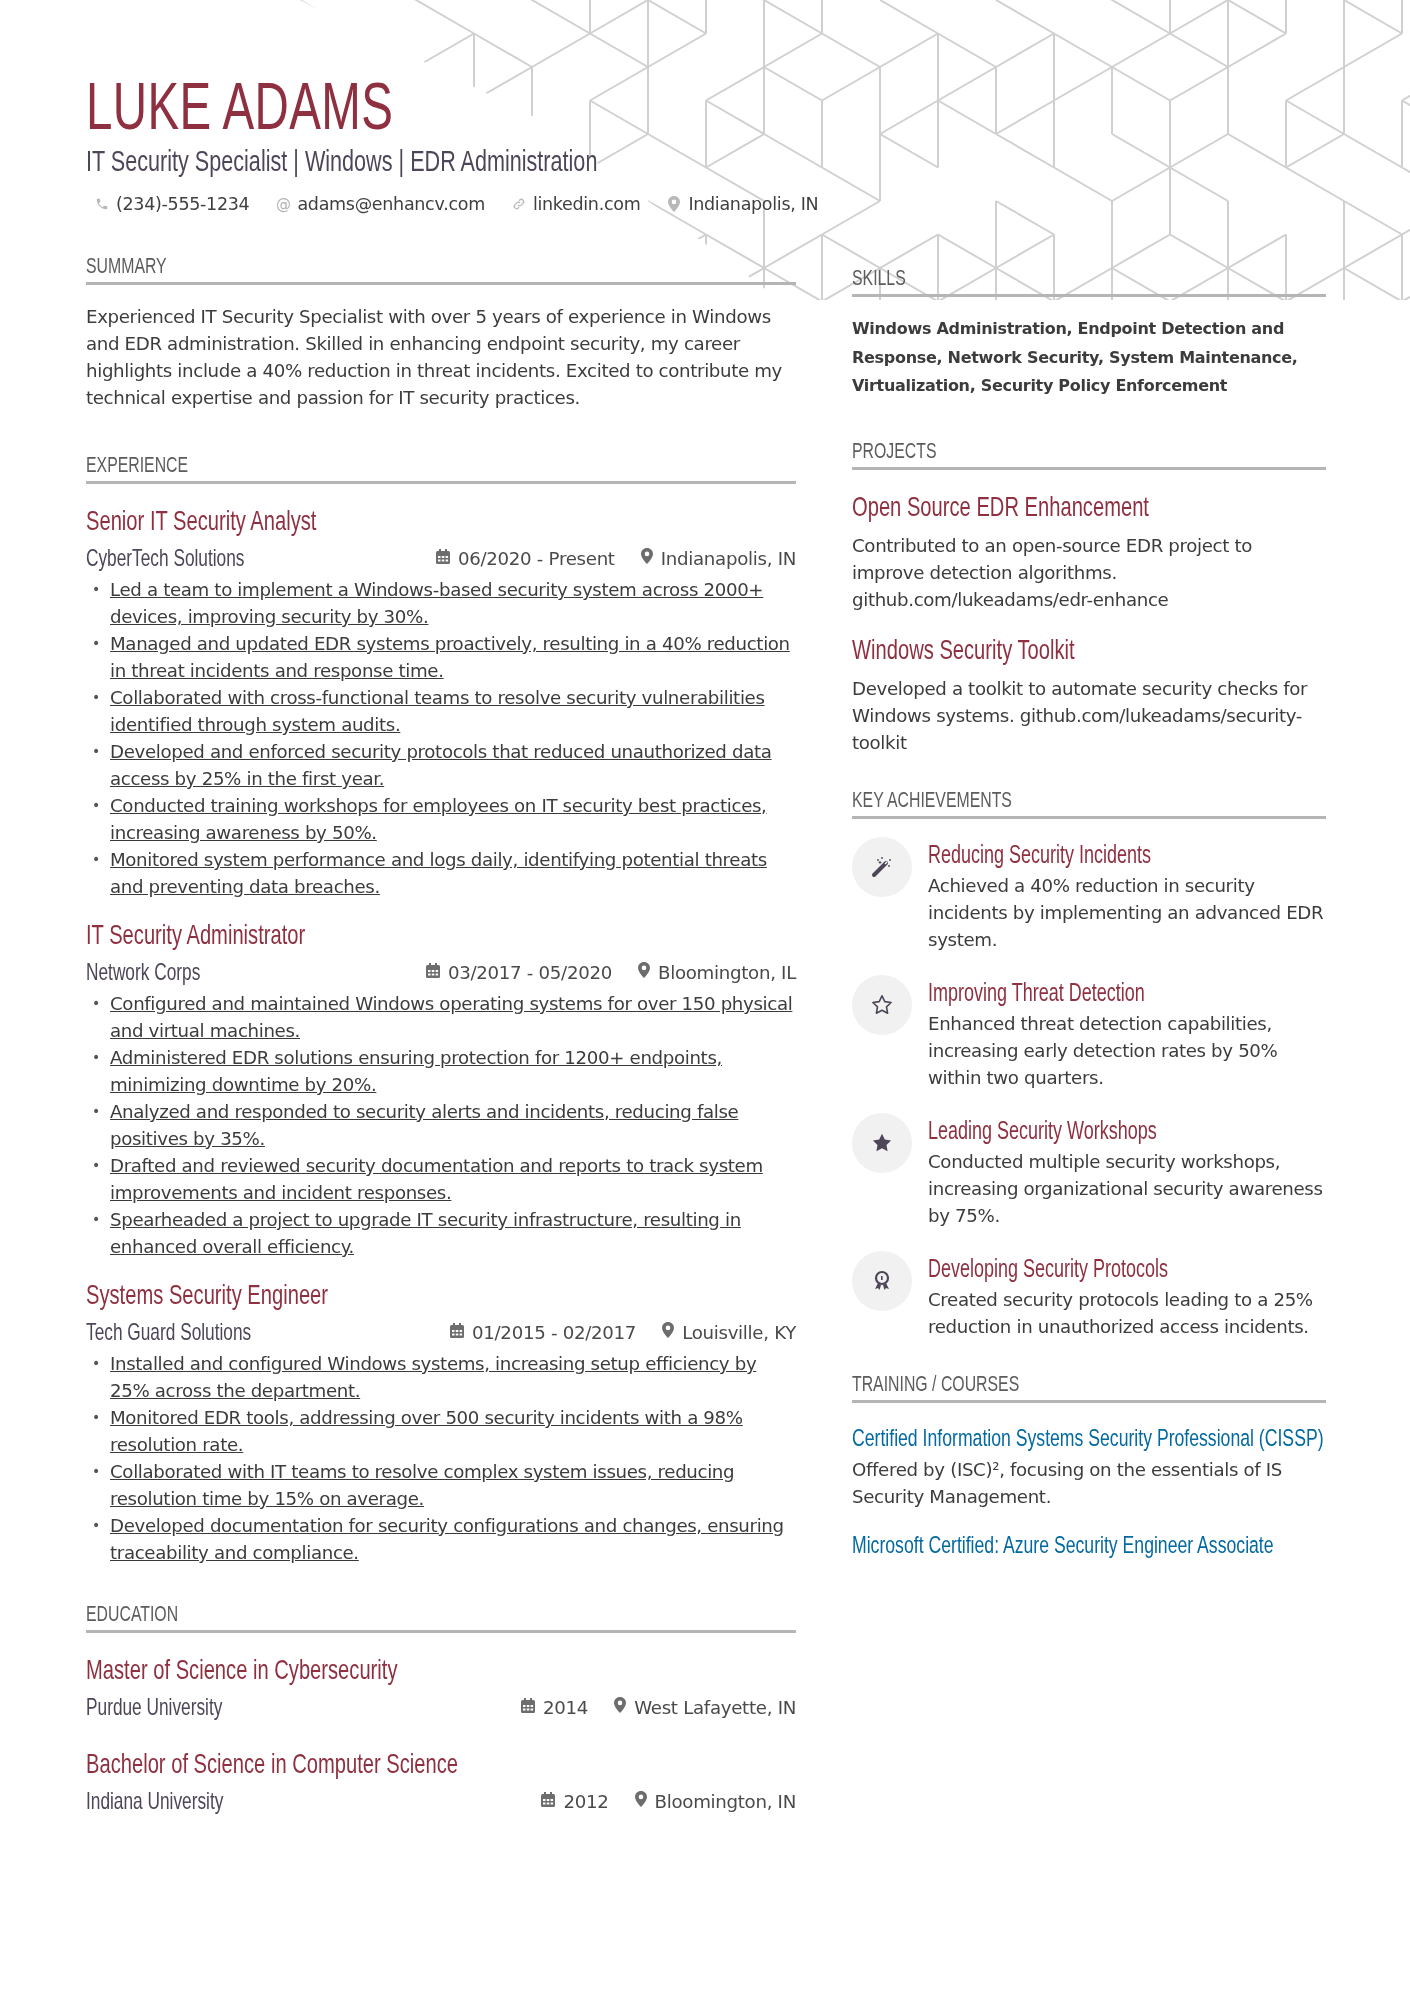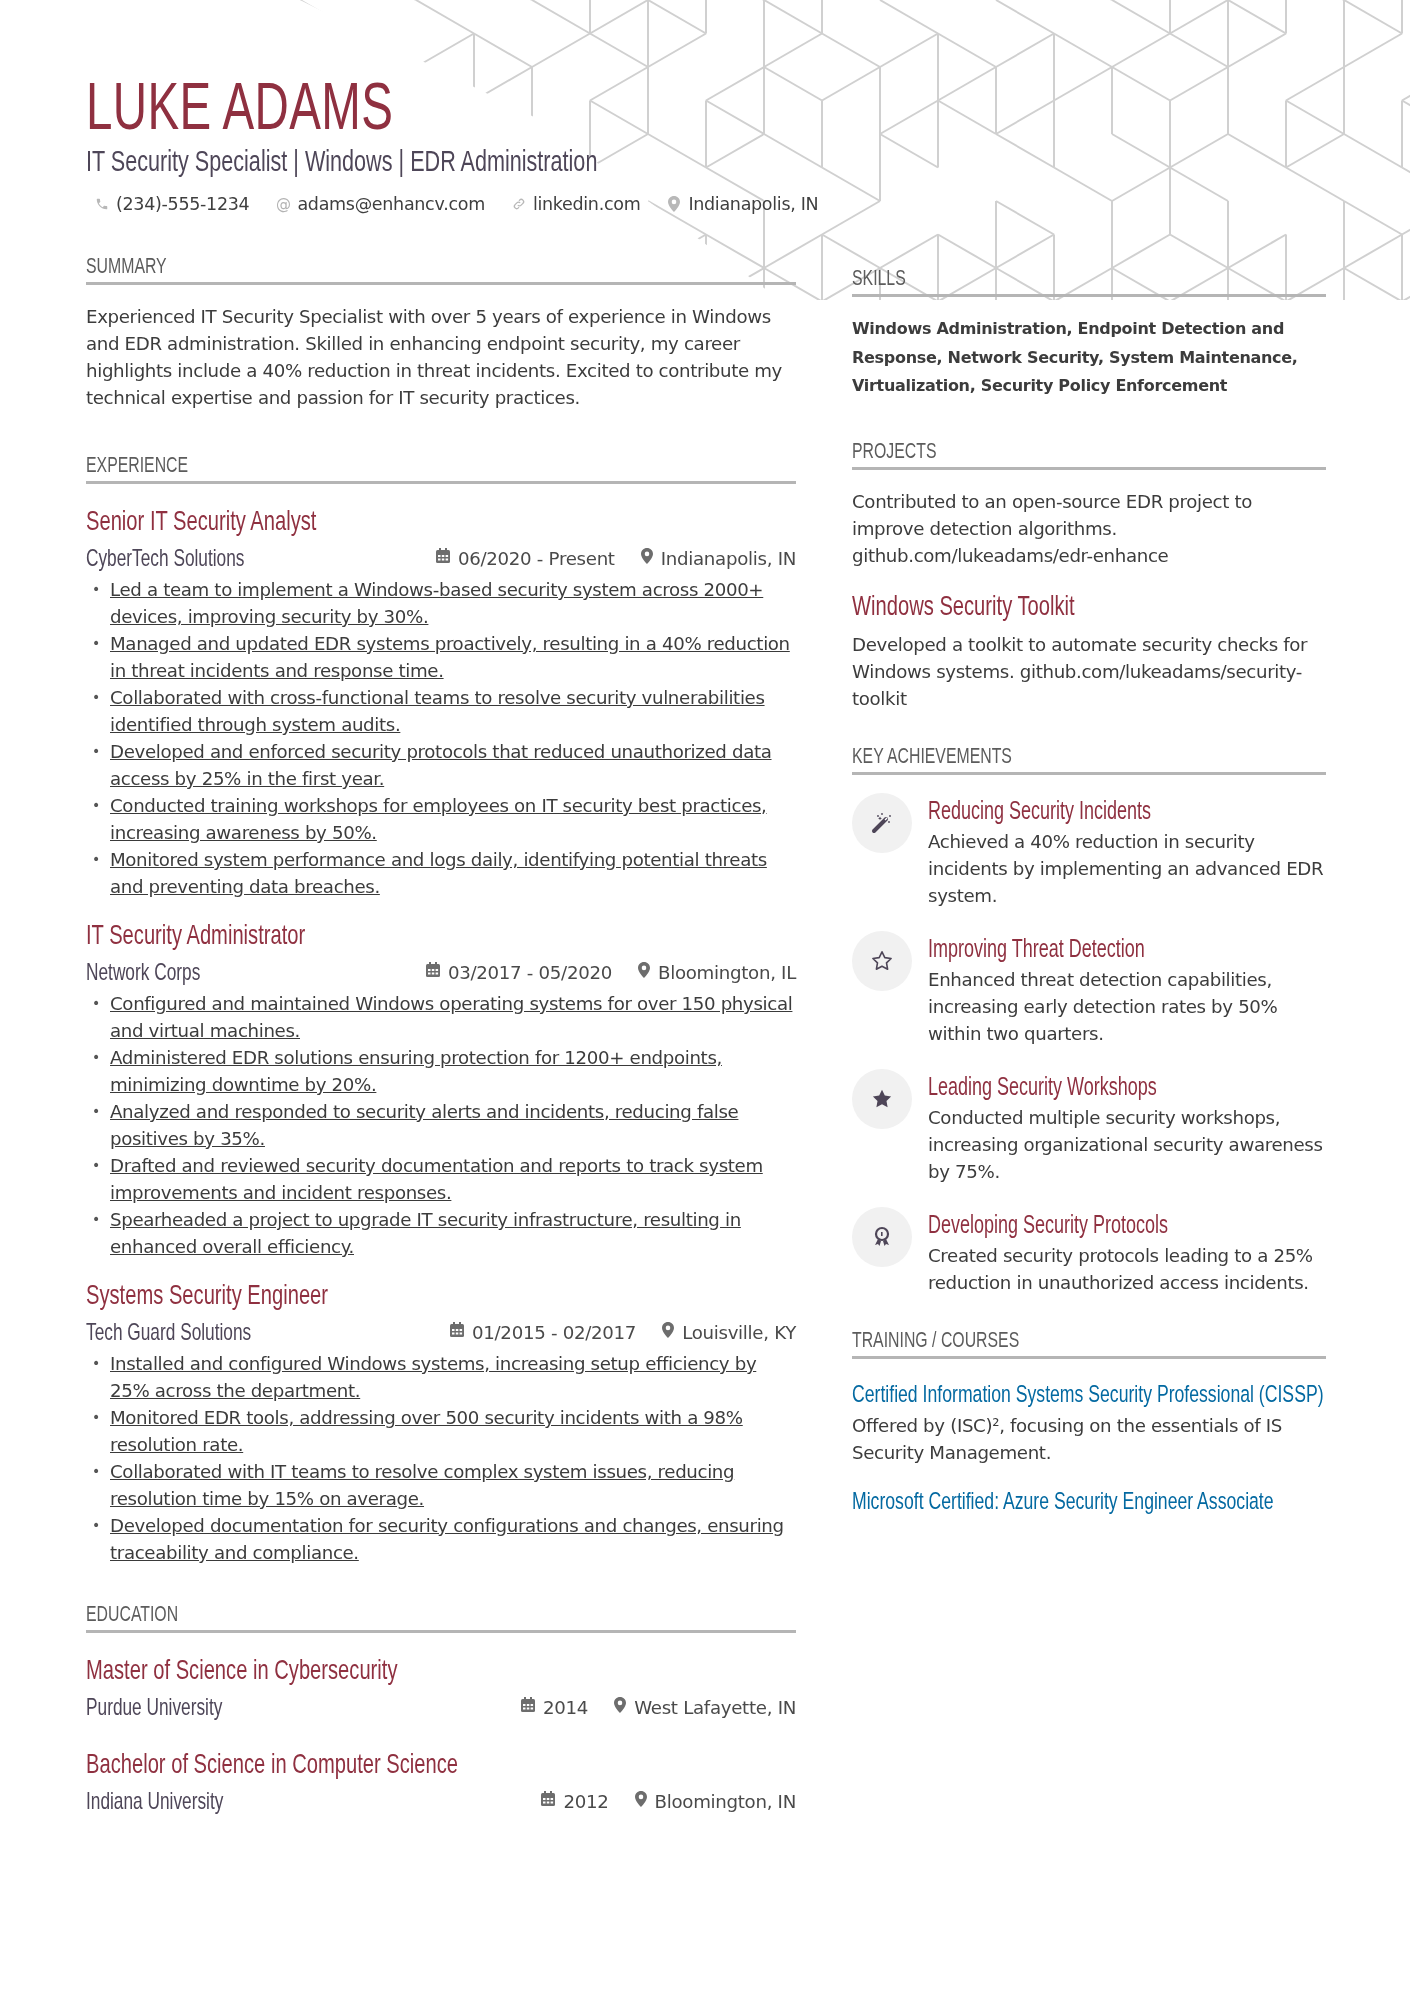--- a/index.html
+++ b/index.html
@@ -24,21 +24,21 @@
   .sec-rule { height: 3px; background: #b5b5b5; margin-top: 2px; margin-bottom: 18px; }
   .section { margin-bottom: 40px; }
 
   .body-text { font-size: 18.2px; line-height: 27px; color: #3c3c3c; letter-spacing: -0.35px; }
 
   .job { margin-bottom: 16px; }
   .role { color: #8f3040; font-size: 28px; line-height: 38px; }
   .org-row { display: flex; justify-content: space-between; align-items: center; height: 36px; }
   .org { color: #4e4658; font-size: 24px; line-height: 32px; }
   .meta { display: flex; gap: 26px; font-size: 18.2px; color: #4a4a4a; letter-spacing: -0.3px; }
-  .meta span.item { display: flex; align-items: flex-start; gap: 8px; }
+  .meta span.item { display: flex; align-items: center; gap: 8px; }
   .meta .ic { color: #6d6d6d; font-size: 15px; }
 
   ul.bullets { list-style: none; margin-top: 0; text-decoration: underline; }
   ul.bullets li { position: relative; padding-left: 24px; font-size: 18.2px; line-height: 27px; color: #3c3c3c; letter-spacing: -0.35px; }
   ul.bullets li::before { content: "•"; position: absolute; left: 6px; top: 0; color: #555; font-size: 14px; }
 
   .edu { margin-bottom: 20px; }
 
   .skills-text { font-size: 16px; line-height: 28.5px; color: #3c3c3c; letter-spacing: -0.3px; font-weight: bold; }
 
@@ -569,20 +569,21 @@
   <section class="section" style="margin-bottom:36px;">
     <div><span class="cond sec-title">SKILLS</span></div>
     <div class="sec-rule"></div>
     <p class="skills-text">Windows Administration, Endpoint Detection and Response, Network Security, System Maintenance, Virtualization, Security Policy Enforcement</p>
   </section>
 
   <section class="section" style="margin-bottom:30px;">
     <div><span class="cond sec-title">PROJECTS</span></div>
     <div class="sec-rule"></div>
     <div class="proj">
+      <div class="proj-title"><span class="cond">Open Source EDR Enhancement</span></div>
       <p class="body-text">Contributed to an open-source EDR project to improve detection algorithms. github.com/lukeadams/edr-enhance</p>
     </div>
     <div class="proj">
       <div class="proj-title"><span class="cond">Windows Security Toolkit</span></div>
       <p class="body-text">Developed a toolkit to automate security checks for Windows systems. github.com/lukeadams/security-toolkit</p>
     </div>
   </section>
 
   <section class="section" style="margin-bottom:30px;">
     <div><span class="cond sec-title">KEY ACHIEVEMENTS</span></div>

